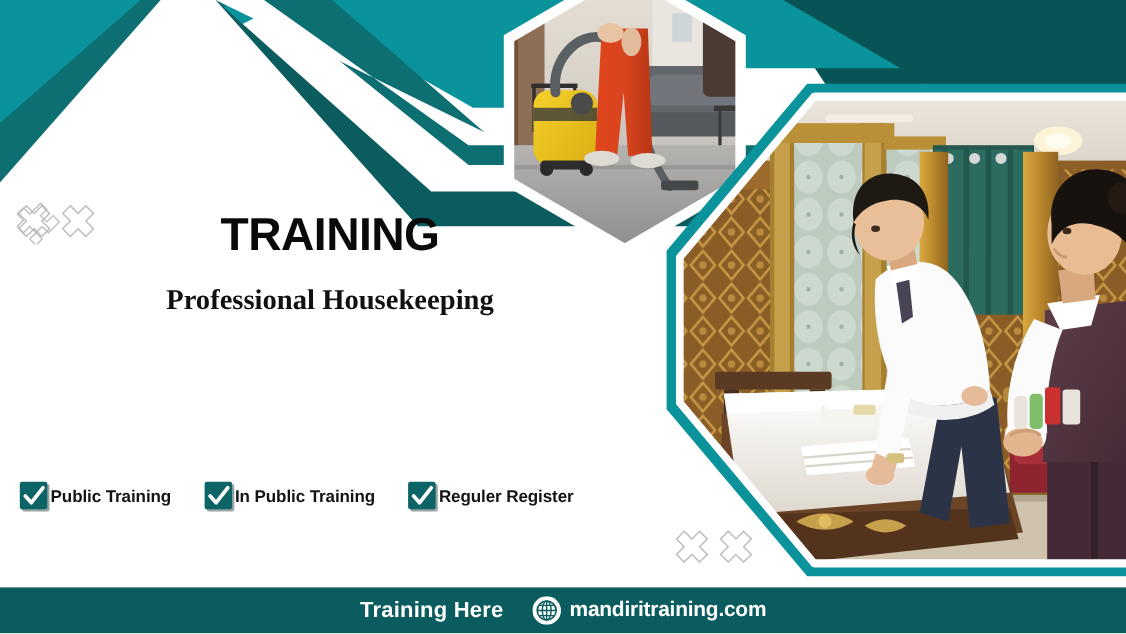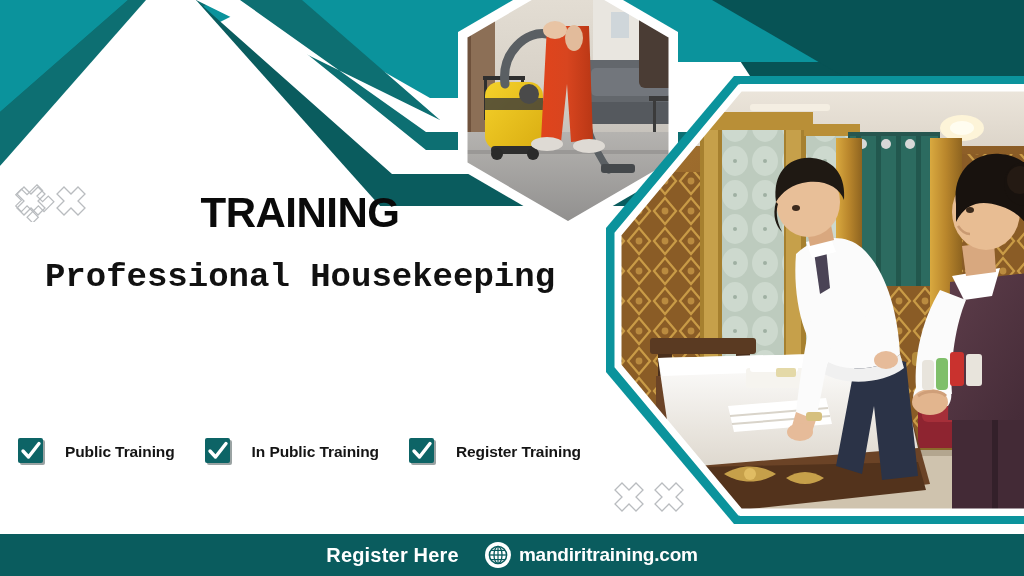--- a/index.html
+++ b/index.html
@@ -41,41 +41,41 @@
   .headline-training {
     font-family: "Liberation Sans", sans-serif;
     font-size: 42px;
     font-weight: bold;
     letter-spacing: -0.5px;
     color: #0a0a0a;
     line-height: 1.1;
     margin: 0;
   }
   .headline-sub {
-    font-family: Liberation Mono, monospace;
-    font-size: 34px;
+    font-family: Liberation Serif, serif;
+    font-size: 26px;
     font-weight: bold;
     color: #111111;
     line-height: 1.15;
     margin: 22px 0 0 0;
   }
 
   
   .check-row {
     position: absolute;
     left: 18px;
     top: 438px;
     display: flex;
     align-items: center;
     gap: 30px;
   }
   .check-item {
     display: flex;
     align-items: center;
-    gap: 20px;
+    gap: 1px;
   }
   .check-box {
     position: relative;
     width: 27px;
     height: 27px;
     flex: 0 0 auto;
   }
   .check-box .shadow {
     position: absolute;
     left: 2px;
@@ -557,27 +557,27 @@
     </div>
 
     <div class="check-item">
       <span class="check-box">
         <span class="shadow"></span>
         <span class="face"></span>
         <svg width="27" height="27" viewBox="0 0 27 27">
           <path d="M5,13 L10.5,19 L21,5.5" stroke="#ffffff" stroke-width="3.4" fill="none" stroke-linecap="round" stroke-linejoin="round"></path>
         </svg>
       </span>
-      <span class="check-label">Register Training</span>
+      <span class="check-label">Reguler Register</span>
     </div>
 
   </div>
 
   <div class="bottom-bar">
-    <span class="register-text">Register Here</span>
+    <span class="register-text">Training Here</span>
     <span class="web-group">
       <svg class="globe-icon" viewBox="0 0 26 26">
         <circle cx="13" cy="13" r="13" fill="#ffffff"></circle>
         <circle cx="13" cy="13" r="8.6" fill="none" stroke="#0a5c5e" stroke-width="1.5"></circle>
         <ellipse cx="13" cy="13" rx="4" ry="8.6" fill="none" stroke="#0a5c5e" stroke-width="1.3"></ellipse>
         <line x1="4.4" y1="13" x2="21.6" y2="13" stroke="#0a5c5e" stroke-width="1.3"></line>
         <line x1="6" y1="8.4" x2="20" y2="8.4" stroke="#0a5c5e" stroke-width="1.2"></line>
         <line x1="6" y1="17.6" x2="20" y2="17.6" stroke="#0a5c5e" stroke-width="1.2"></line>
         <line x1="13" y1="4.4" x2="13" y2="21.6" stroke="#0a5c5e" stroke-width="1.2"></line>
       </svg>

